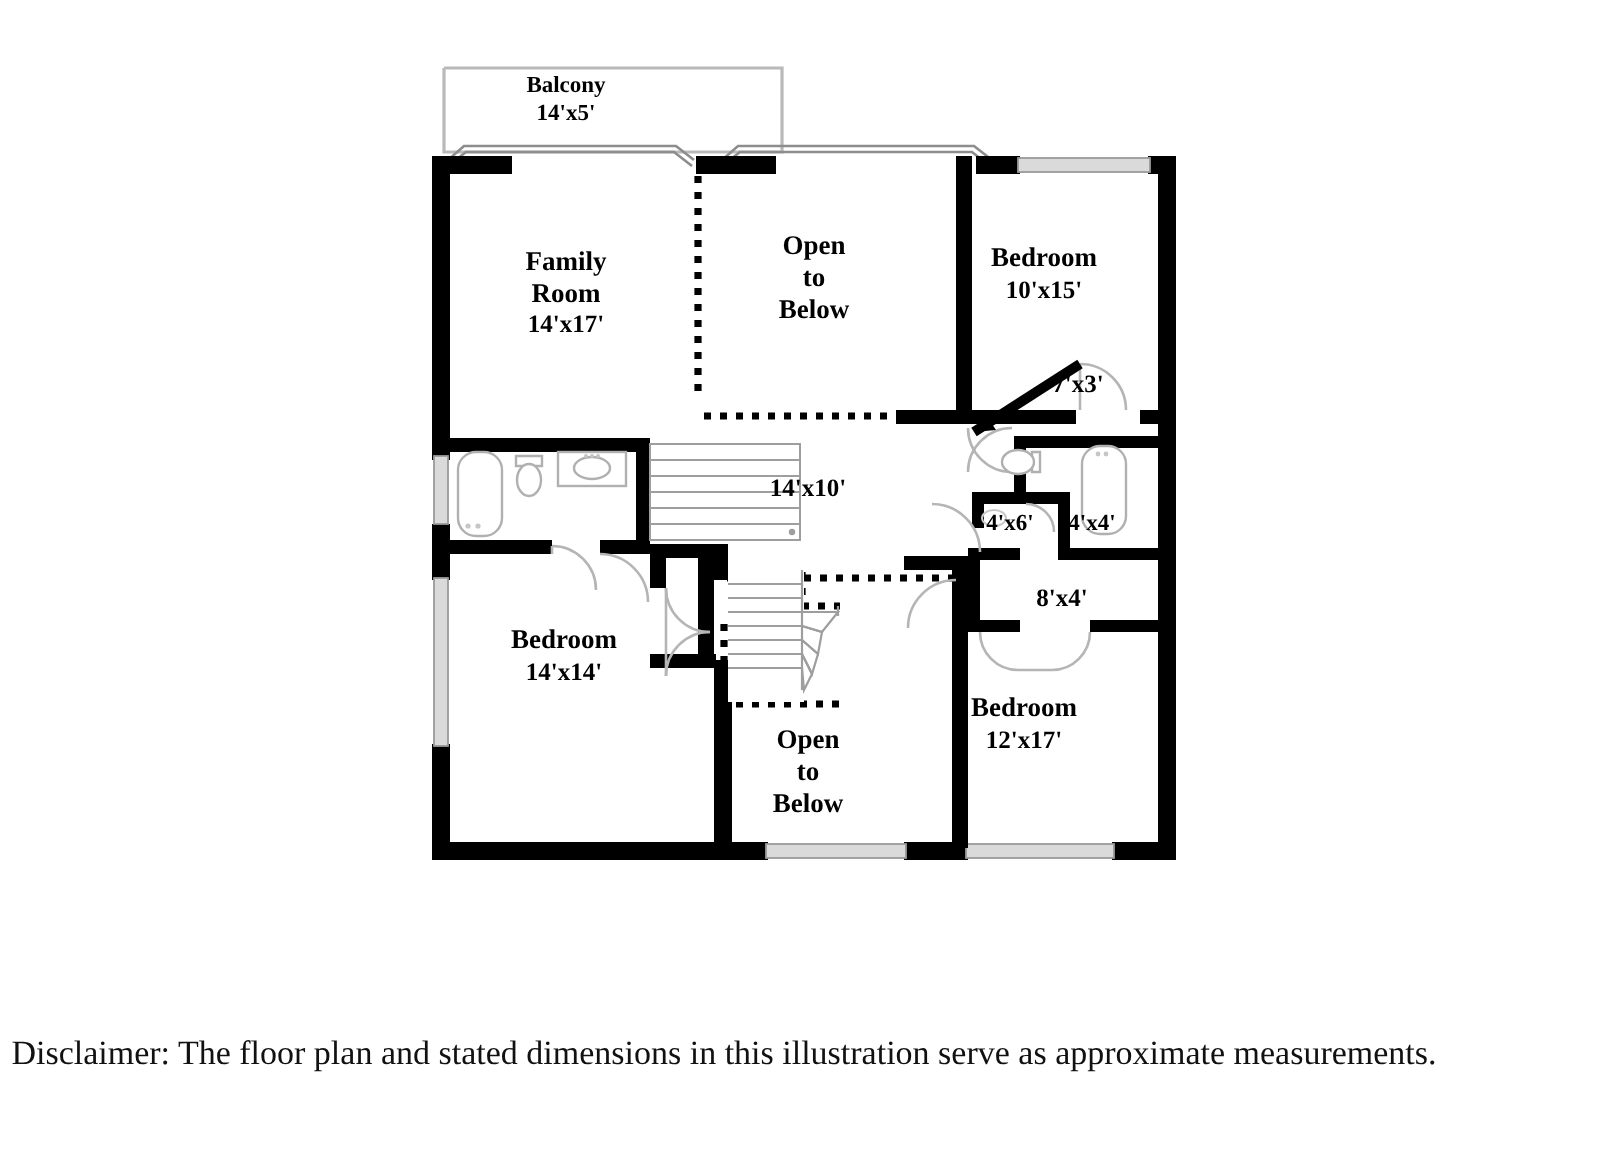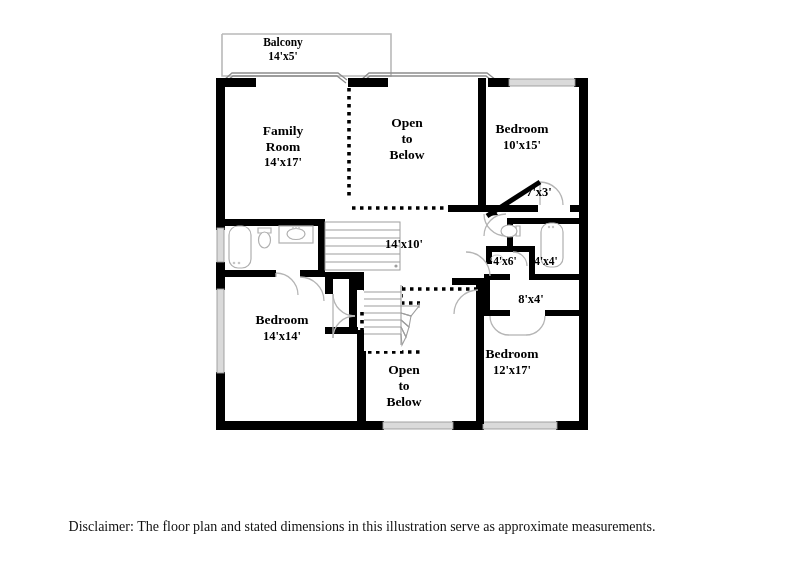--- a/index.html
+++ b/index.html
@@ -37,21 +37,21 @@
   .rl-lg { font-size: 13.5px; }
   .rl-md { font-size: 12.5px; }
   .rl-sm { font-size: 11.5px; }
   .disclaimer {
     position: absolute;
     left: 0;
     right: 0;
     top: 518px;
     text-align: center;
     font-family: "Liberation Serif", serif;
-    font-size: 14px;
+    font-size: 17px;
     line-height: 17px;
     color: #111111;
   }
   .disclaimer div { white-space: nowrap; }
 </style>
 </head>
 <body>
 
 <div id="plan-root">
 

